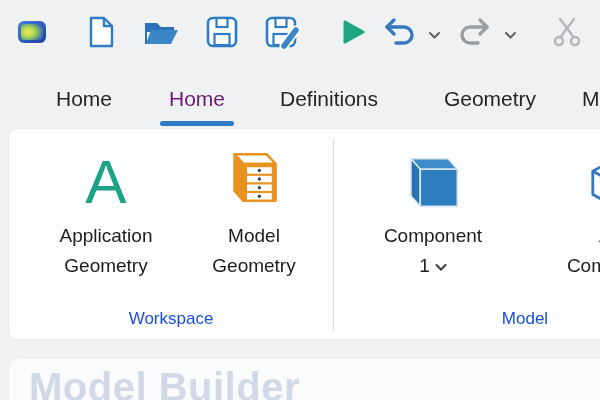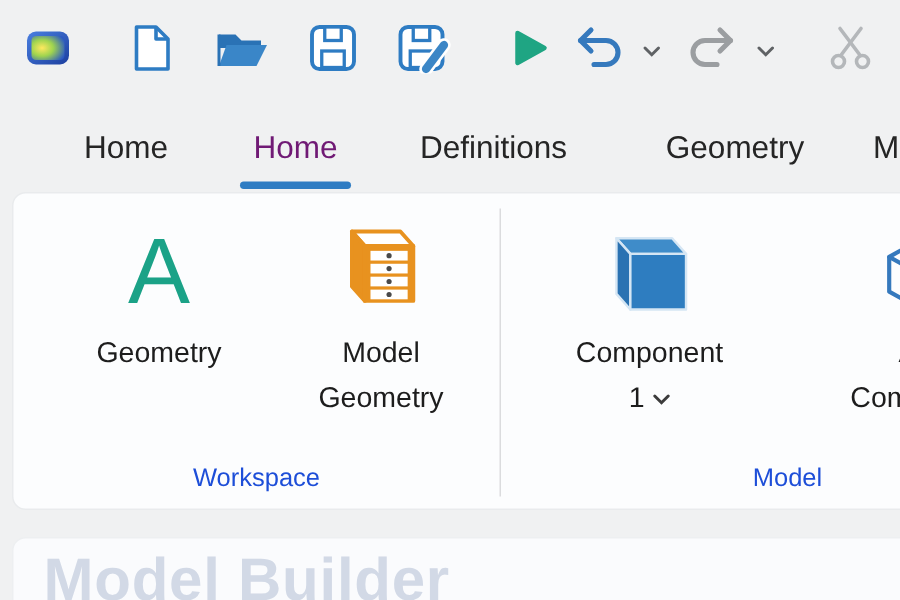--- a/index.html
+++ b/index.html
@@ -183,20 +183,21 @@
   <div class="tab" style="left:582px;width:120px;justify-content:flex-start;">Materials</div>
   <div class="tab-underline" style="left:160px;width:74px;"></div>
 
   <div class="ribbon">
 
     <div class="rbtn" style="left:11px;width:172px;">
       <div class="ricon">
         <span class="ab-glyph">A</span>
       </div>
       <div class="rlabel">
+        <div>Application</div>
         <div>Geometry</div>
       </div>
     </div>
 
     <div class="rbtn" style="left:186px;width:118px;">
       <div class="ricon">
         <svg width="56" height="70" viewBox="0 0 52 50">
           <g stroke="#e8921f" stroke-width="2.4" stroke-linejoin="round">
             <polygon points="8,3 38,3 46,12 16,12" fill="#ffffff"></polygon>
             <polygon points="8,3 16,12 16,46 8,37" fill="#e8921f"></polygon>

